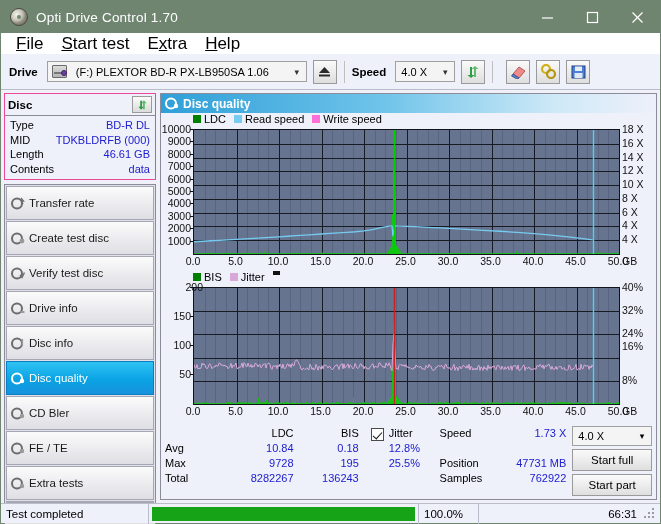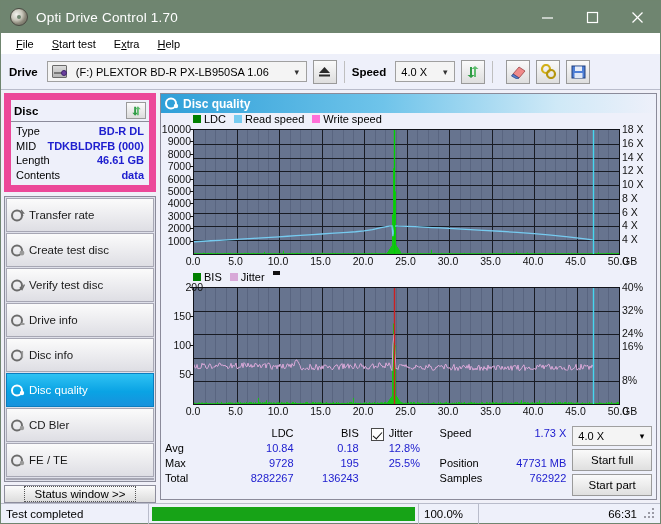--- a/index.html
+++ b/index.html
@@ -37,21 +37,21 @@
   .tb-btn{
     width:45px;height:32px;display:flex;align-items:center;justify-content:center;
     color:#ffffff;font-size:13px;
   }
   .tb-btn svg{display:block;}
   
   .menubar{
     height:21px;background:#ffffff;display:flex;align-items:center;
     padding-left:6px;flex:0 0 auto;
   }
-  .menuitem{padding:2px 9px;font-size:11px;color:#000;}
+  .menuitem{padding:2px 9px;font-size:17px;color:#000;}
   .menuitem u{text-decoration:underline;}
   
   .toolbar{
     height:36px;background:#eef0fa;display:flex;align-items:center;
     padding-left:8px;flex:0 0 auto;border-bottom:1px solid #b9bccb;
     box-sizing:border-box;
   }
   .tb-label{font-weight:bold;font-size:11.5px;color:#000;margin-right:9px;}
   .combo{
     height:21px;background:#f4f4f4;border:1px solid #a0a0a0;
@@ -79,35 +79,35 @@
   .tbtn{
     width:24px;height:24px;background:linear-gradient(#fafafa,#dedede);
     border:1px solid #9a9a9a;margin-left:6px;box-sizing:border-box;
     display:flex;align-items:center;justify-content:center;
   }
   .tsep{width:1px;height:22px;background:#bfbfbf;margin:0 7px;}
   
   .bodyrow{display:flex;flex:1 1 auto;min-height:0;padding:3px;box-sizing:border-box;gap:4px;}
   
   .leftcol{width:152px;display:flex;flex-direction:column;flex:0 0 auto;}
-  .disc-box{border:7px solid #ec4899;background:#eef0fa;box-sizing:border-box;}
+  .disc-box{border:1px solid #ec4899;background:#eef0fa;box-sizing:border-box;}
   .disc-head{
     height:21px;display:flex;align-items:center;padding:0 3px;
     border-bottom:1px solid #8b8b9a;background:#eef0fa;
   }
   .disc-head .t{font-weight:bold;font-size:11.5px;}
   .sq-btn{
     margin-left:auto;width:20px;height:17px;
     background:linear-gradient(#fbfbfb,#dcdcdc);border:1px solid #9a9a9a;
     box-sizing:border-box;display:flex;align-items:center;justify-content:center;
   }
   .disc-rows{padding:2px 5px 3px 5px;}
   .drow{display:flex;align-items:center;height:14.5px;font-size:11px;}
   .drow .k{color:#000;}
-  .drow .v{margin-left:auto;color:#2020cf;font-weight:bold;}
+  .drow .v{margin-left:auto;color:#2020cf;}
   .labelrow{display:flex;align-items:center;height:20px;margin-top:2px;}
   .labelrow .k{color:#000;font-size:11px;}
   .lbl-input{
     margin-left:6px;width:78px;height:17px;background:#fff;border:1px solid #9a9a9a;
     box-sizing:border-box;
   }
   .cd-btn{
     margin-left:4px;width:21px;height:19px;background:linear-gradient(#fbfbfb,#dcdcdc);
     border:1px solid #9a9a9a;box-sizing:border-box;display:flex;align-items:center;justify-content:center;
   }
@@ -373,20 +373,29 @@
           <span>CD Bler</span>
         </div>
         <div class="navitem">
           <span class="ni-ico">
             <svg width="14" height="13" viewBox="0 0 14 13">
                 <circle cx="6" cy="6.5" r="5" fill="none" stroke="#6c6c6c" stroke-width="2"></circle>
                 <circle cx="11" cy="9" r="2.2" fill="#9a9a9a"></circle>
               </svg>
           </span>
           <span>FE / TE</span>
+        </div>
+        <div class="navitem">
+          <span class="ni-ico">
+            <svg width="14" height="13" viewBox="0 0 14 13">
+                <circle cx="6" cy="6.5" r="5" fill="none" stroke="#6c6c6c" stroke-width="2"></circle>
+                <circle cx="11" cy="9" r="2.2" fill="#9a9a9a"></circle>
+              </svg>
+          </span>
+          <span>Extra tests</span>
         </div>
         <div class="navfill"></div>
       </div>
 
       <div class="statusbtn">
         <span>Status window &gt;&gt;</span>
       </div>
     </div>
 
     <div class="rightcol">

